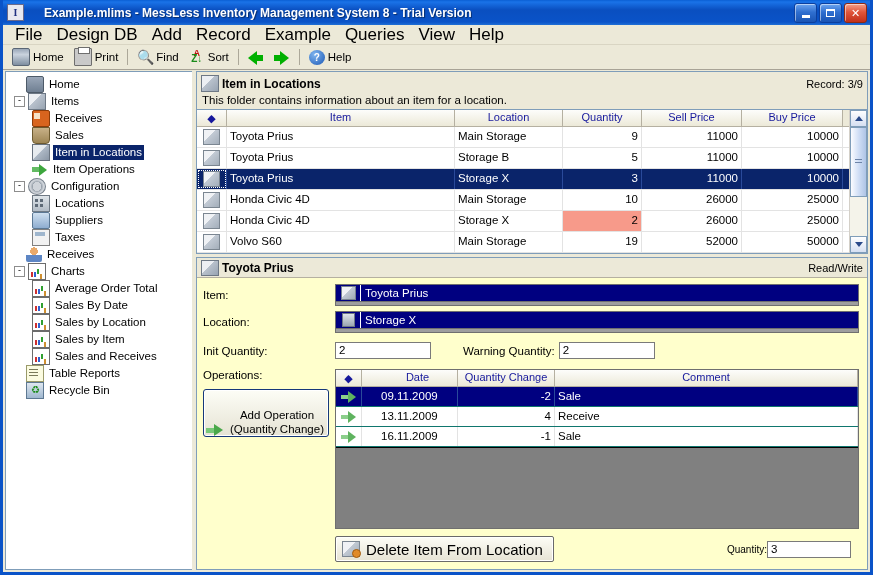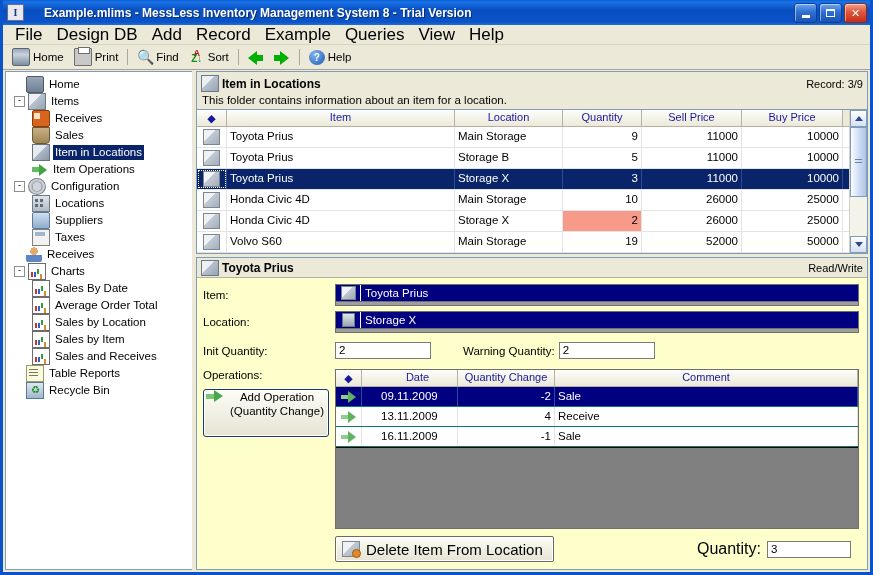--- a/index.html
+++ b/index.html
@@ -207,21 +207,21 @@
   }
   .inp-init{width:96px;flex:0 0 96px;}
   .lbl-warn{margin-left:32px;margin-right:4px;font-size:11.5px;}
   .inp-warn{width:96px;flex:0 0 96px;}
   
   .opsrow{display:flex;flex:1 1 auto;min-height:0;margin-top:2px;}
   .opsleft{width:132px;flex:0 0 132px;}
   .opslabel{font-size:11.5px;margin-bottom:8px;}
   .addbtn{
     width:124px;height:46px;background:linear-gradient(180deg,#fdfdf6,#e6e3d4);
-    border:1px solid #16387a;border-radius:3px;display:flex;align-items:flex-start;
+    border:1px solid #16387a;border-radius:3px;display:flex;align-items:flex-end;
     box-shadow:inset 0 0 0 1px #fff;
   }
   .addbtn .ab-arrow{width:26px;flex:0 0 26px;display:flex;align-items:center;justify-content:center;position:relative;height:12px;}
   .ab-arrow:before{content:"";position:absolute;left:2px;top:4px;width:9px;height:5px;background:#78c878;}
   .ab-arrow:after{content:"";position:absolute;left:10px;top:0px;width:0;height:0;border-top:6px solid transparent;border-bottom:6px solid transparent;border-left:9px solid #4aa84a;}
   .abtext{flex:1 1 auto;text-align:center;font-size:11.5px;line-height:14px;padding-right:4px;}
   .opstable{flex:1 1 auto;border:1px solid #6f6f6f;background:#fff;display:flex;flex-direction:column;min-width:0;overflow:hidden;}
   .ohead{display:flex;height:16px;flex:0 0 16px;background:linear-gradient(180deg,#fdfdfb,#ece9d8);border-bottom:1px solid #b5b0a1;}
   .ohead .oc{border-right:1px solid #b5b0a1;font-size:11px;color:#16189c;text-align:center;line-height:15px;box-sizing:border-box;overflow:hidden;white-space:nowrap;}
   .orow{display:flex;height:19px;flex:0 0 19px;border-bottom:1px solid #0f766e;}
@@ -241,21 +241,21 @@
   .delbtn{
     height:24px;background:linear-gradient(180deg,#fdfdf6,#e6e3d4);
     border:1px solid #6a6a6a;border-radius:2px;display:flex;align-items:center;
     padding:0 10px 0 6px;box-shadow:inset 0 0 0 1px #fff;
   }
   .delbtn .di{width:16px;height:14px;margin-right:6px;position:relative;
     background:linear-gradient(135deg,#f0f2f5 40%,#c2cad4 41%,#a3aeba);border:1px solid #7b8691;}
   .delbtn .di:after{content:"";position:absolute;right:-2px;bottom:-2px;width:7px;height:7px;border-radius:50%;background:#e08a28;border:1px solid #a05c10;}
   .delbtn span{font-size:15px;}
   .bb-right{margin-left:auto;display:flex;align-items:center;}
-  .bb-right .lbl{font-size:16px;margin-right:6px;}
+  .bb-right .lbl{font-size:10px;}
   .inp-qty{width:84px;flex:0 0 84px;}
 </style>
 </head>
 <body>
 
 <div class="window">
 
   <div class="titlebar">
     <div class="title-icon">I</div>
     <div class="title-text">Example.mlims - MessLess Inventory Management System 8 - Trial Version</div>
@@ -389,26 +389,26 @@
           </div>
           <div class="node">
             <span class="indent" style="width: 8px;"></span>
             <span class="expander">-</span>
             <span class="nicon i-chart"></span>
             <span class="nlabel">Charts</span>
           </div>
           <div class="node">
             <span class="indent" style="width: 26px;"></span>
             <span class="nicon i-chart"></span>
+            <span class="nlabel">Average Order Total</span>
+          </div>
+          <div class="node">
+            <span class="indent" style="width: 26px;"></span>
+            <span class="nicon i-chart"></span>
             <span class="nlabel">Sales By Date</span>
-          </div>
-          <div class="node">
-            <span class="indent" style="width: 26px;"></span>
-            <span class="nicon i-chart"></span>
-            <span class="nlabel">Average Order Total</span>
           </div>
           <div class="node">
             <span class="indent" style="width: 26px;"></span>
             <span class="nicon i-chart"></span>
             <span class="nlabel">Sales by Location</span>
           </div>
           <div class="node">
             <span class="indent" style="width: 26px;"></span>
             <span class="nicon i-chart"></span>
             <span class="nlabel">Sales by Item</span>

